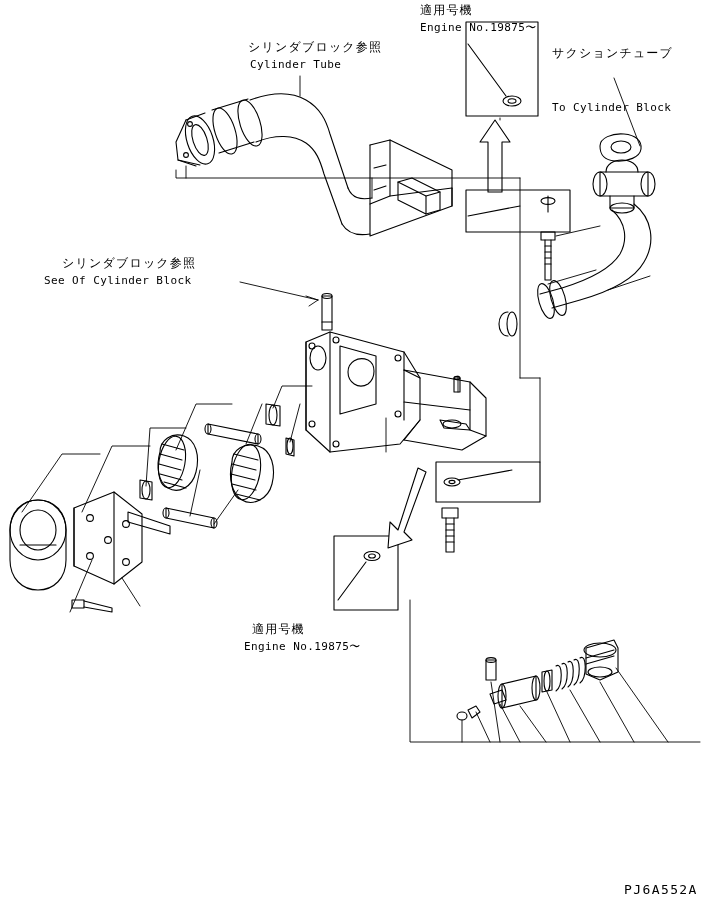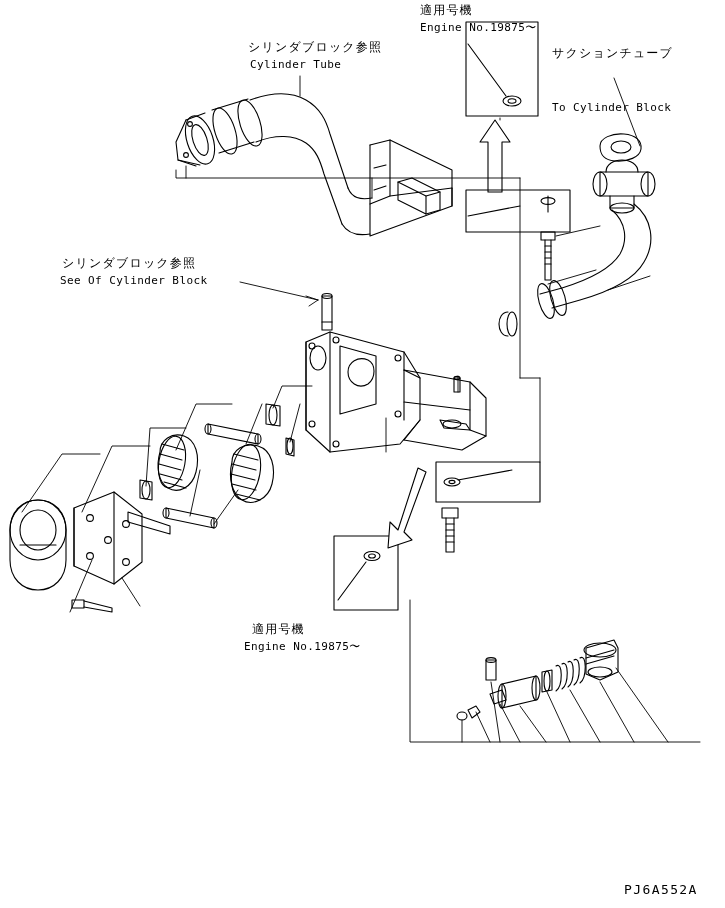--- a/index.html
+++ b/index.html
@@ -350,20 +350,20 @@
   <div class="lbl jp" style="left:248px; top:40px;">シリンダブロック参照</div>
   <div class="lbl en" style="left:250px; top:58px;">Cylinder Tube</div>
 
   <div class="lbl jp" style="left:420px; top:3px;">適用号機</div>
   <div class="lbl en" style="left:420px; top:21px;">Engine No.19875〜</div>
 
   <div class="lbl jp" style="left:552px; top:46px;">サクションチューブ</div>
   <div class="lbl en" style="left:552px; top:64px;margin-top:37px;">To Cylinder Block</div>
 
   <div class="lbl jp" style="left:62px; top:256px;">シリンダブロック参照</div>
-  <div class="lbl en" style="left:44px; top:274px;margin-left:16px;">See Of Cylinder Block</div>
+  <div class="lbl en" style="left:44px; top:274px;">See Of Cylinder Block</div>
 
   <div class="lbl jp" style="left:252px; top:622px;">適用号機</div>
   <div class="lbl en" style="left:244px; top:640px;">Engine No.19875〜</div>
 
   <div class="lbl code" style="left:624px; top:882px;">PJ6A552A</div>
 
 </div>
 
 </body></html>

